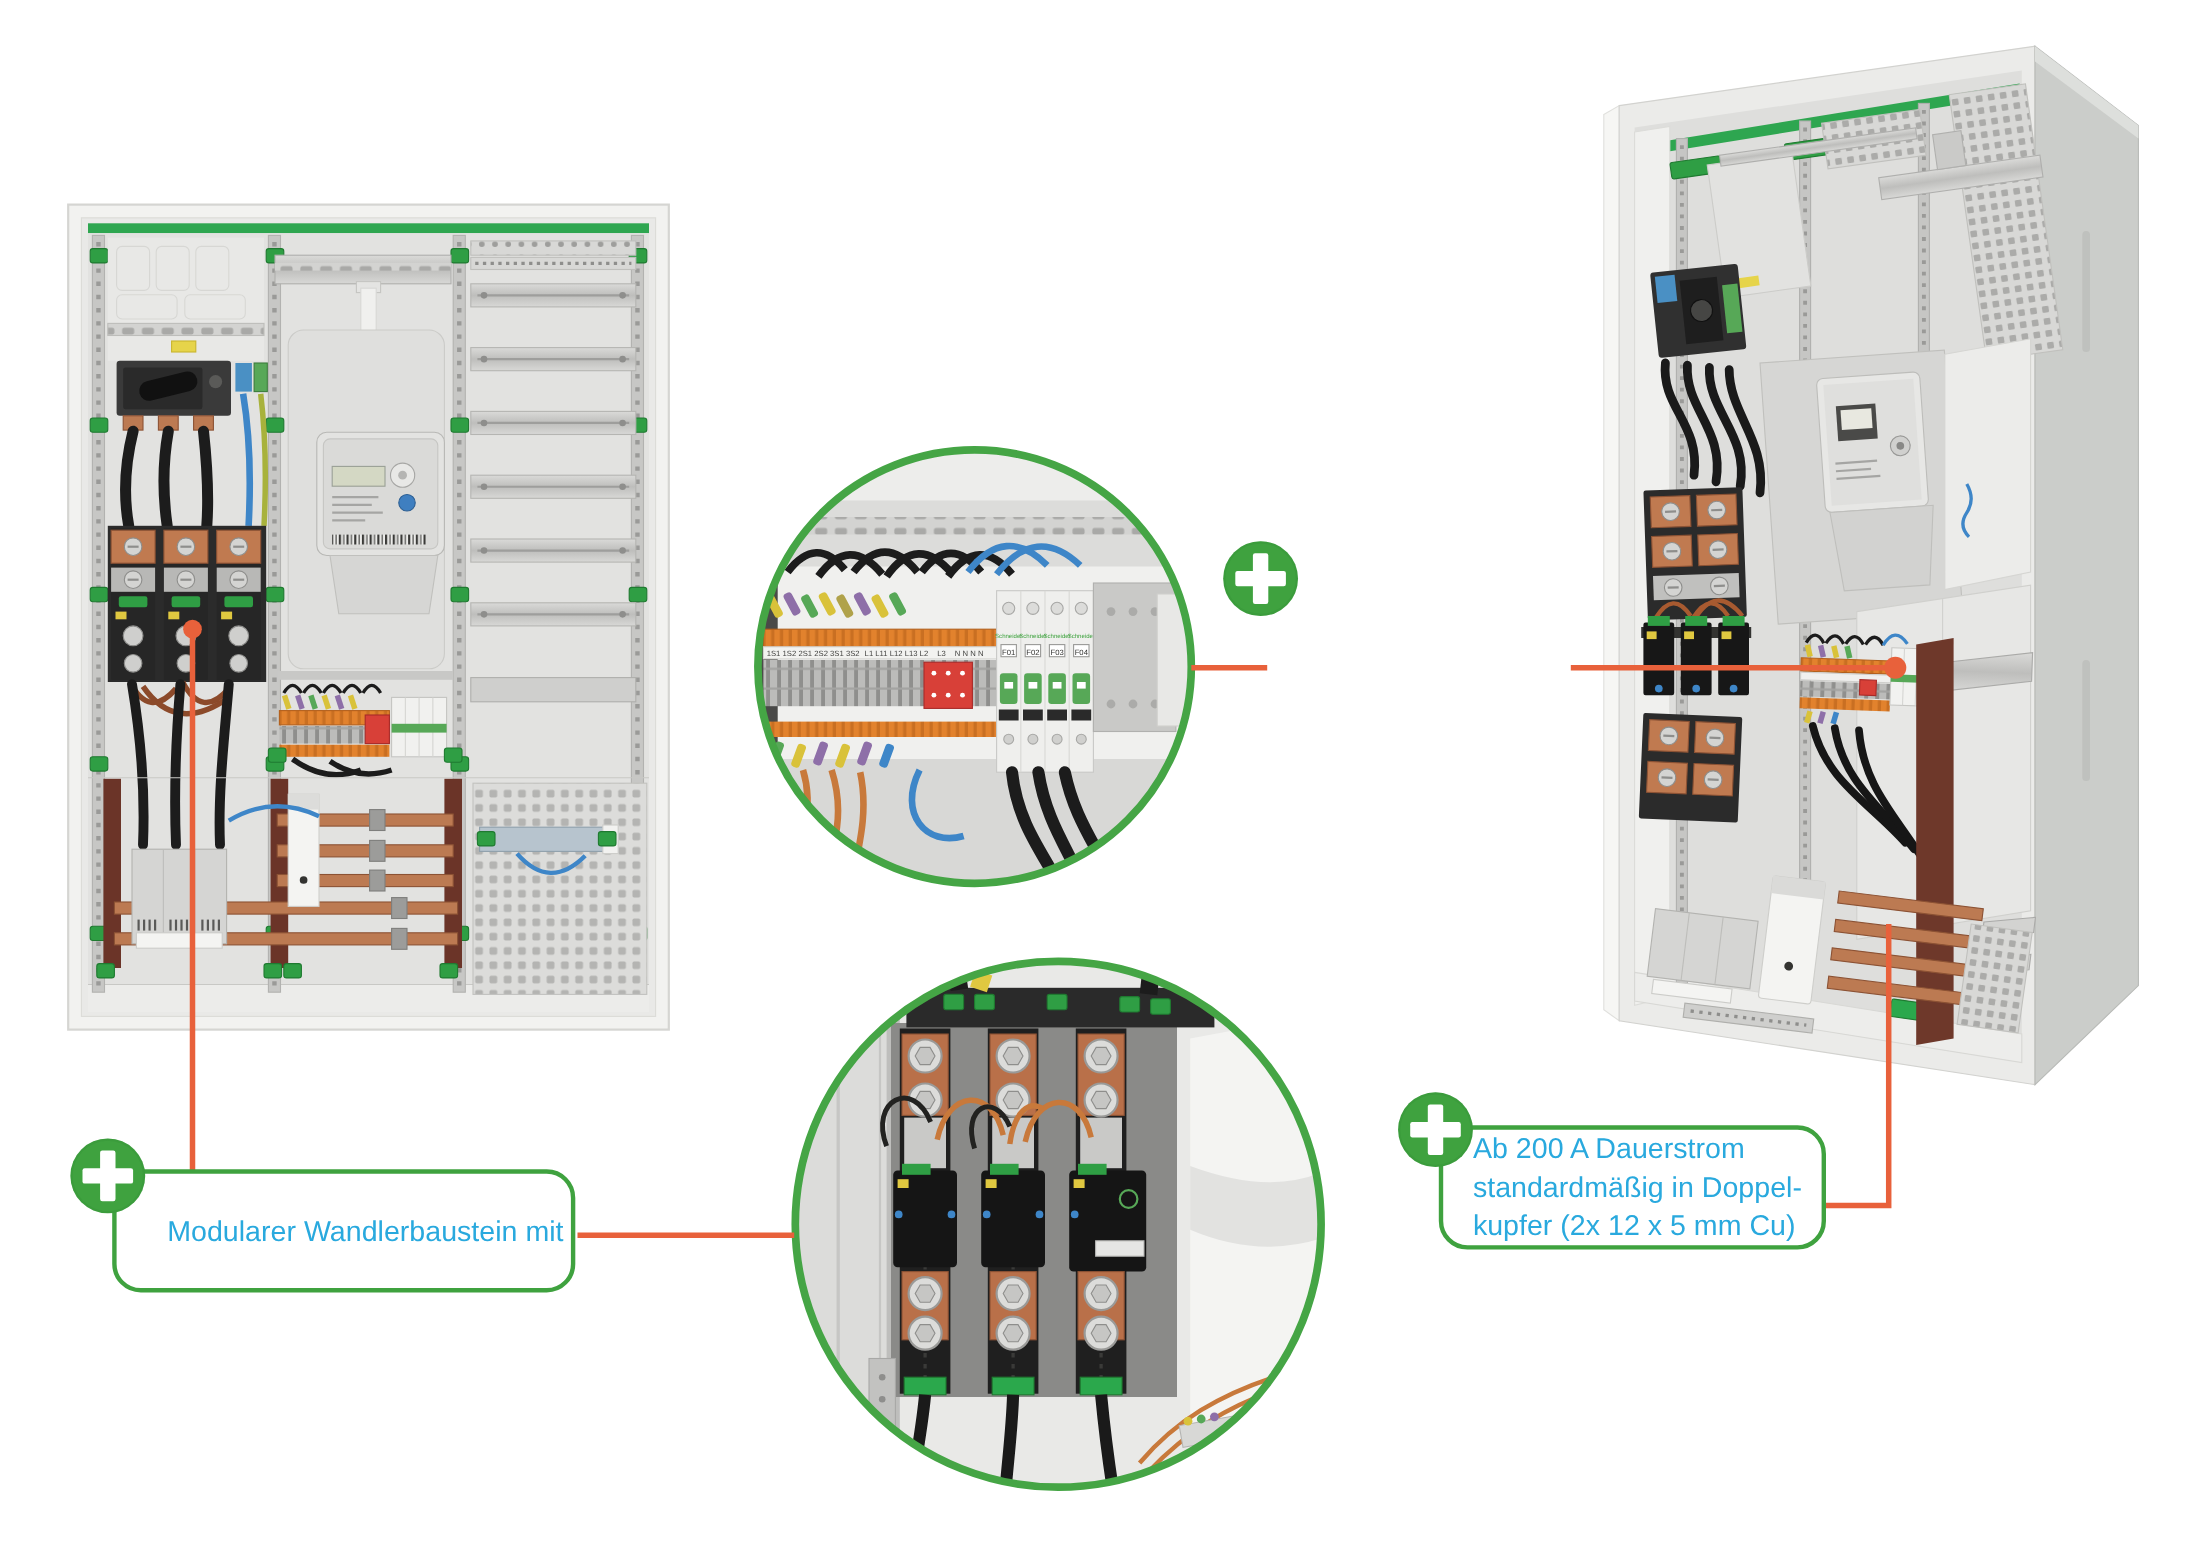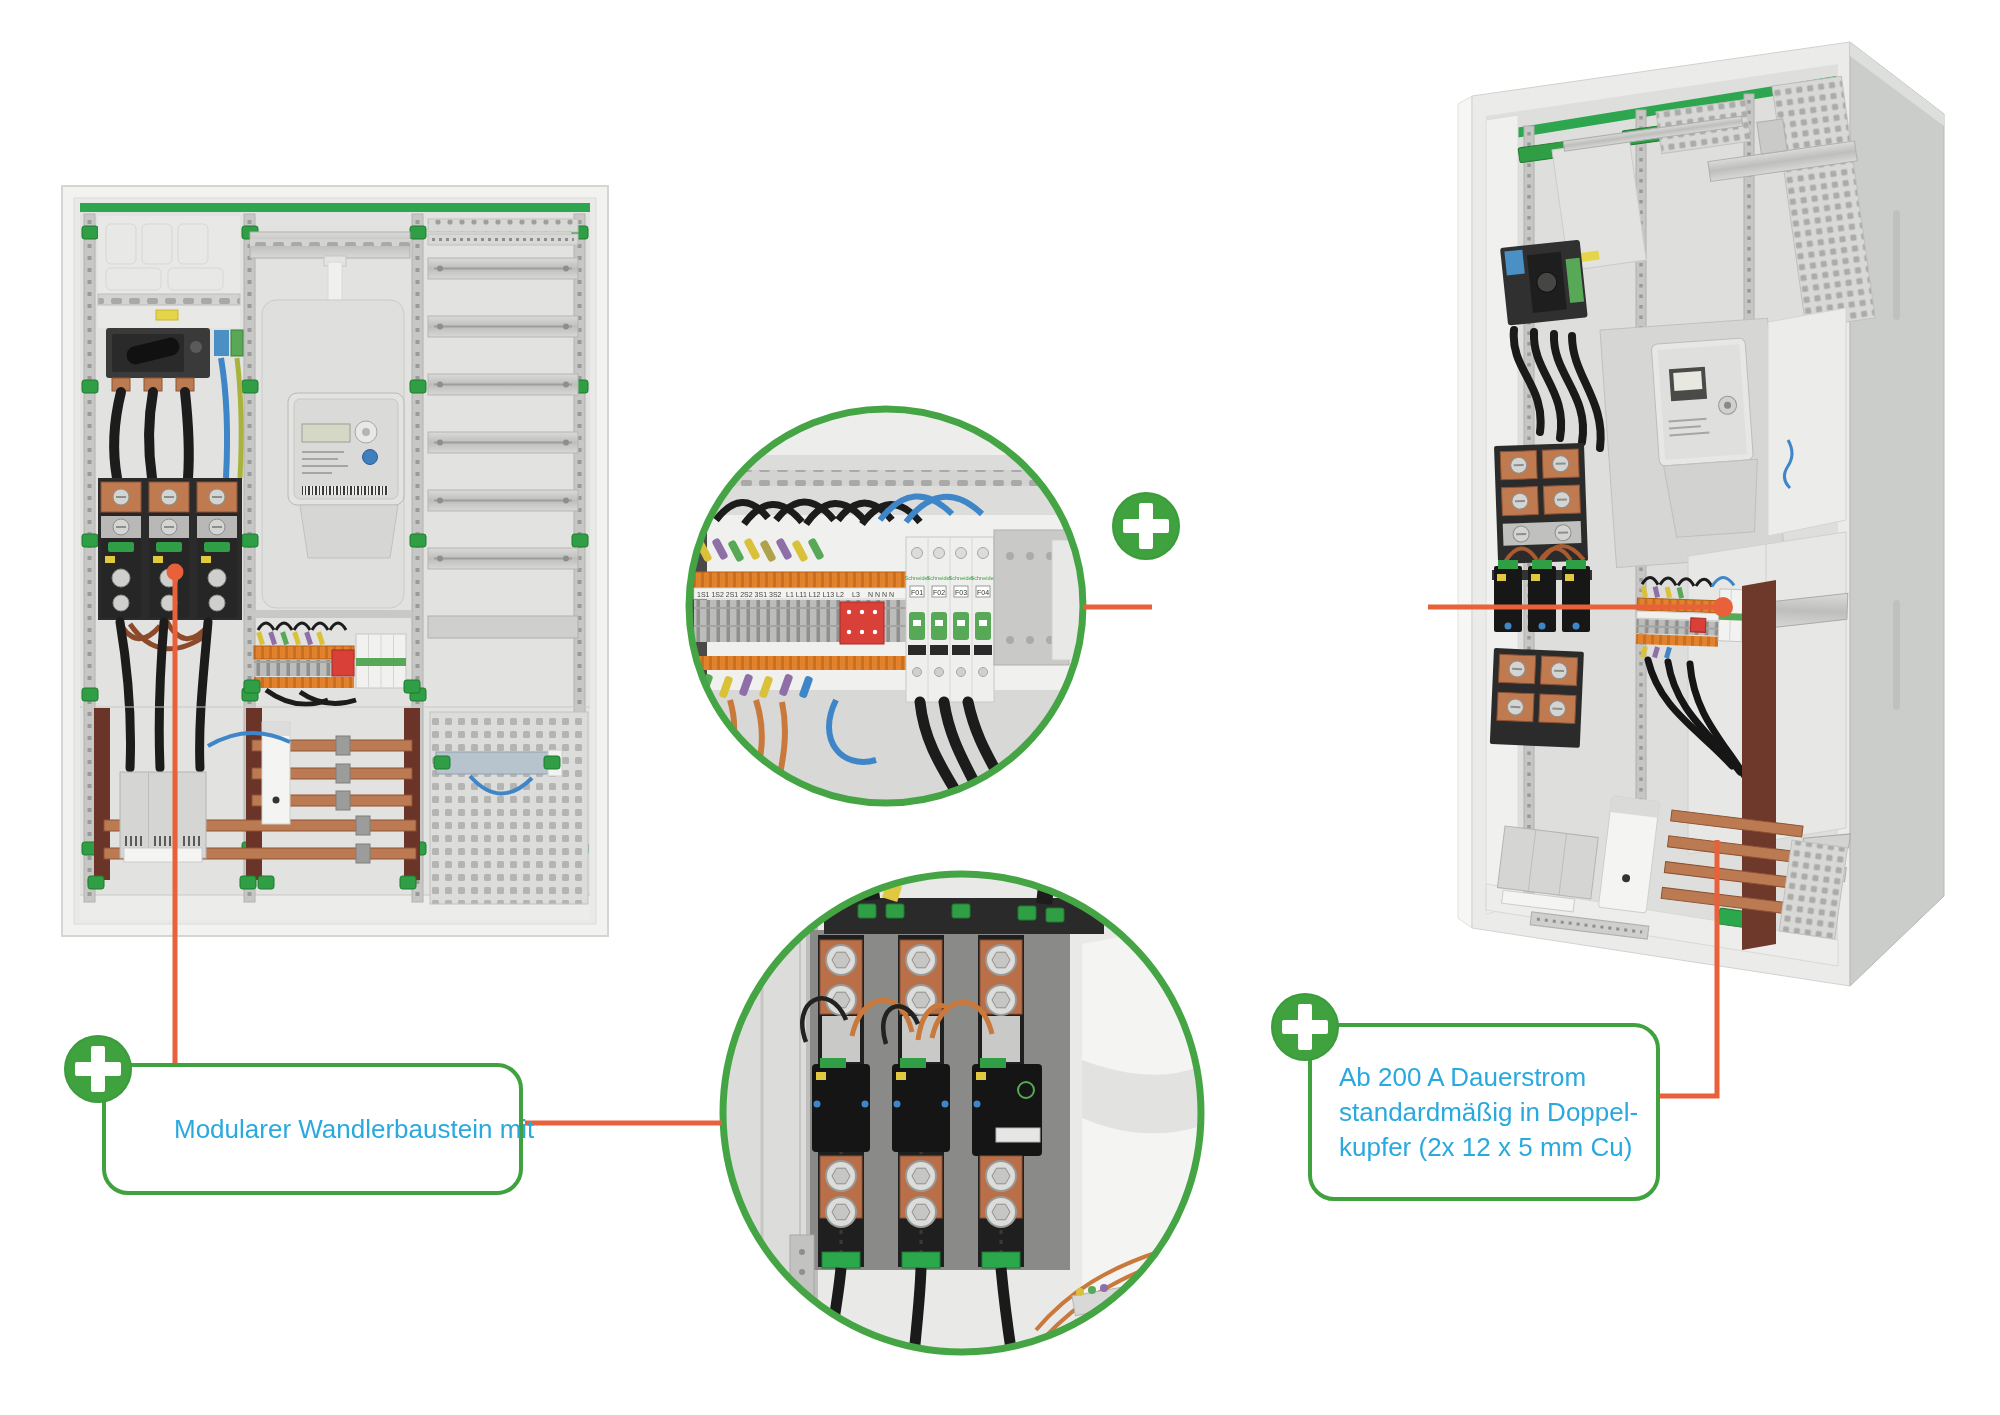--- a/index.html
+++ b/index.html
@@ -3,25 +3,25 @@
 <meta charset="utf-8">
 <style>
   html,body{margin:0;padding:0;background:#ffffff;}
   .canvas{position:relative;width:2000px;height:1415px;background:#ffffff;overflow:hidden;
           font-family:"Liberation Sans",sans-serif;}
   .scene{position:absolute;left:0;top:0;}
   .callout{position:absolute;box-sizing:border-box;background:#ffffff;
            border:4px solid #3FA23F;border-radius:26px;
            display:flex;flex-direction:column;justify-content:center;z-index:3;}
   .callout .line{color:#29A9DE;font-size:26px;font-weight:400;white-space:nowrap;}
-  #callout-wandler{left:102px;top:1063px;width:421px;height:132px;padding:6px 14px 6px 68px;}
+  #callout-wandler{left:102px;top:1063px;width:421px;height:112px;padding:6px 14px 6px 46px;}
   #callout-wandler .line{line-height:36px;}
   #callout-pruefklemme{left:1150px;top:520px;width:282px;height:194px;padding:8px 10px 8px 25px;}
   #callout-pruefklemme .line{line-height:33px;}
-  #callout-doppelkupfer{left:1308px;top:1023px;width:352px;height:178px;padding:6px 10px 6px 27px;}
+  #callout-doppelkupfer{left:1308px;top:1023px;width:352px;height:113px;padding:6px 10px 6px 27px;}
   #callout-doppelkupfer .line{line-height:35px;}
   .badge{position:absolute;width:68px;height:68px;border-radius:50%;background:#3FA23F;
          z-index:4;display:flex;align-items:center;justify-content:center;
          box-shadow:0 0 0 2px rgba(47,140,50,.25) inset;}
   #badge-wandler{left:64px;top:1035px;}
   #badge-pruefklemme{left:1112px;top:492px;}
   #badge-doppelkupfer{left:1271px;top:993px;}
 </style>
 </head>
 <body>

